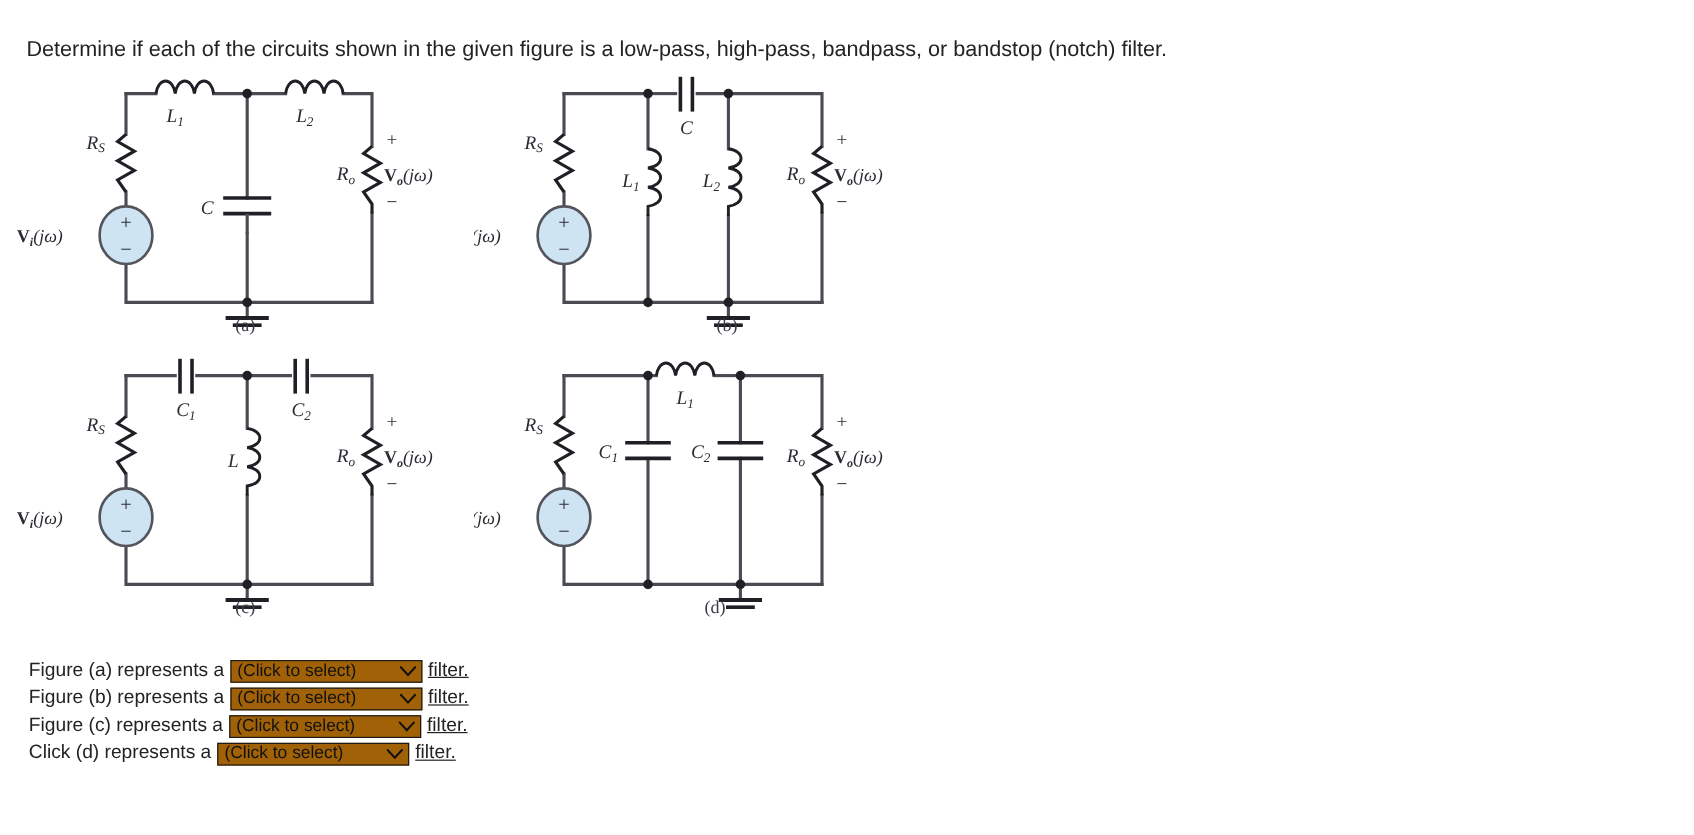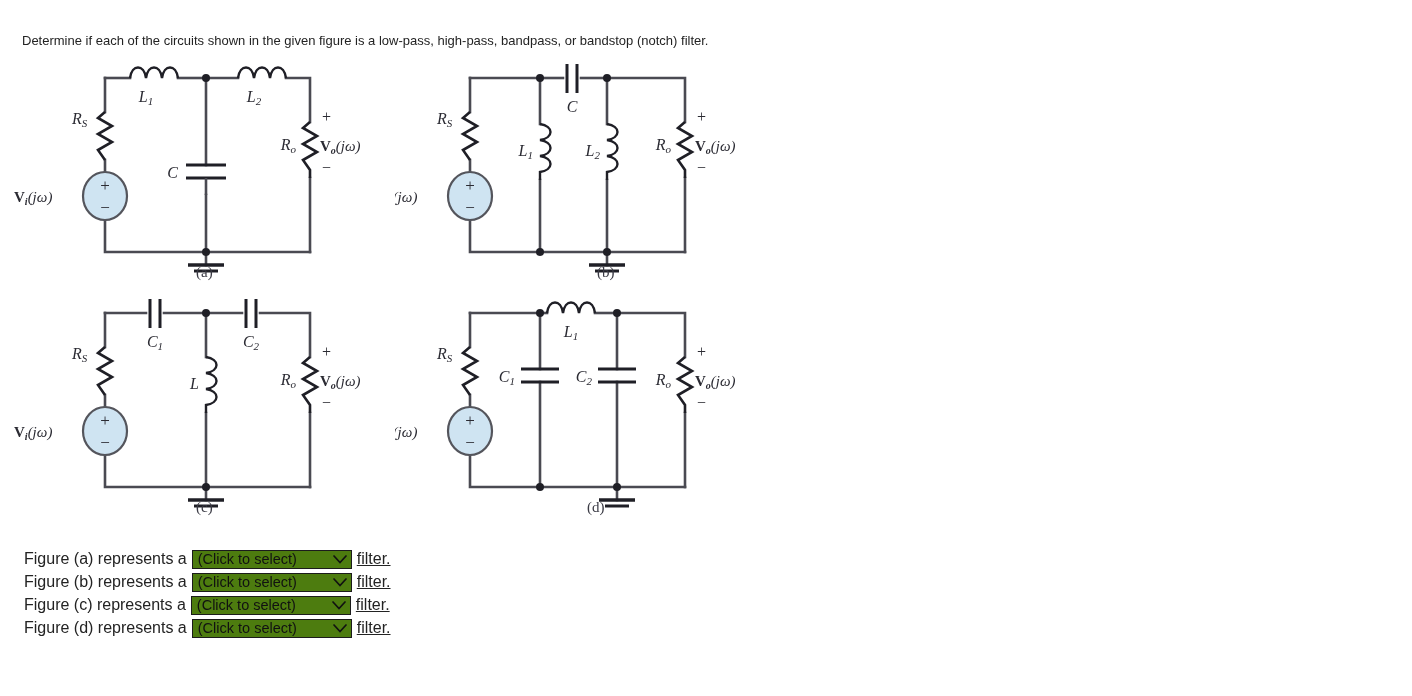--- a/index.html
+++ b/index.html
@@ -12,21 +12,21 @@
     height: 696px;
     font-family: "Liberation Sans", sans-serif;
     color: #1a1a1a;
     position: relative;
     overflow: hidden;
   }
   #question-text {
     position: absolute;
     left: 22px;
     top: 30px;
-    font-size: 13px;
+    font-size: 18px;
     line-height: 22px;
     color: #232323;
     white-space: nowrap;
   }
   #figure-area {
     position: absolute;
     left: 0px;
     top: 60px;
     width: 780px;
     height: 470px;
@@ -62,21 +62,21 @@
     color: #232323;
   }
   .answer-row .lead {
     white-space: nowrap;
   }
   .select-box {
     display: inline-flex;
     align-items: center;
     justify-content: space-between;
     border: 1.5px solid #1c1c1c;
-    background: #4d7c0f;
+    background: #a16207;
     height: 19px;
     padding: 0 4px 0 5px;
     margin: 0 5px;
     box-sizing: border-box;
     font-size: 14.5px;
     color: #111111;
     font-family: "Liberation Sans", sans-serif;
     cursor: pointer;
     min-width: 160px;
   }
@@ -420,21 +420,21 @@
       <span class="chev">
         <svg width="14" height="9" viewBox="0 0 14 9">
             <path d="M1,1 L7,7.5 L13,1" stroke="#111" stroke-width="1.7" fill="none" stroke-linecap="round"></path>
           </svg>
       </span>
     </span>
     <span class="tail">filter.</span>
   </div>
 
   <div class="answer-row">
-    <span class="lead">Figure (d) represents a</span>
+    <span class="lead">Click (d) represents a</span>
     <span class="select-box">
       <span class="sel-val">(Click to select)</span>
       <span class="chev">
         <svg width="14" height="9" viewBox="0 0 14 9">
             <path d="M1,1 L7,7.5 L13,1" stroke="#111" stroke-width="1.7" fill="none" stroke-linecap="round"></path>
           </svg>
       </span>
     </span>
     <span class="tail">filter.</span>
   </div>

